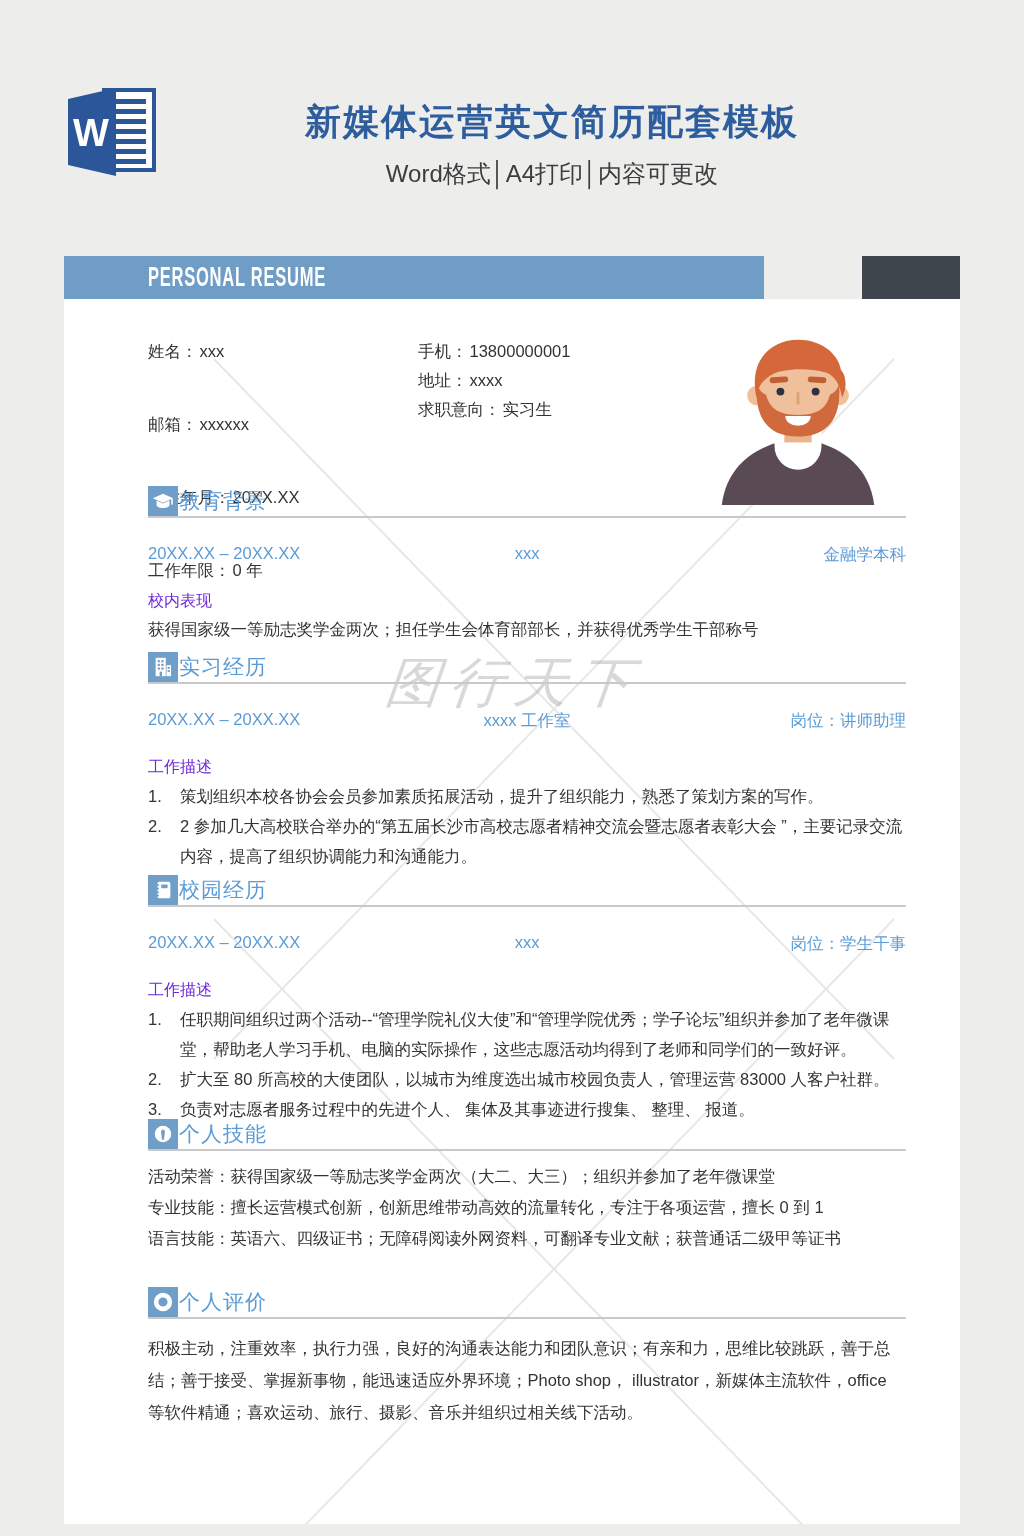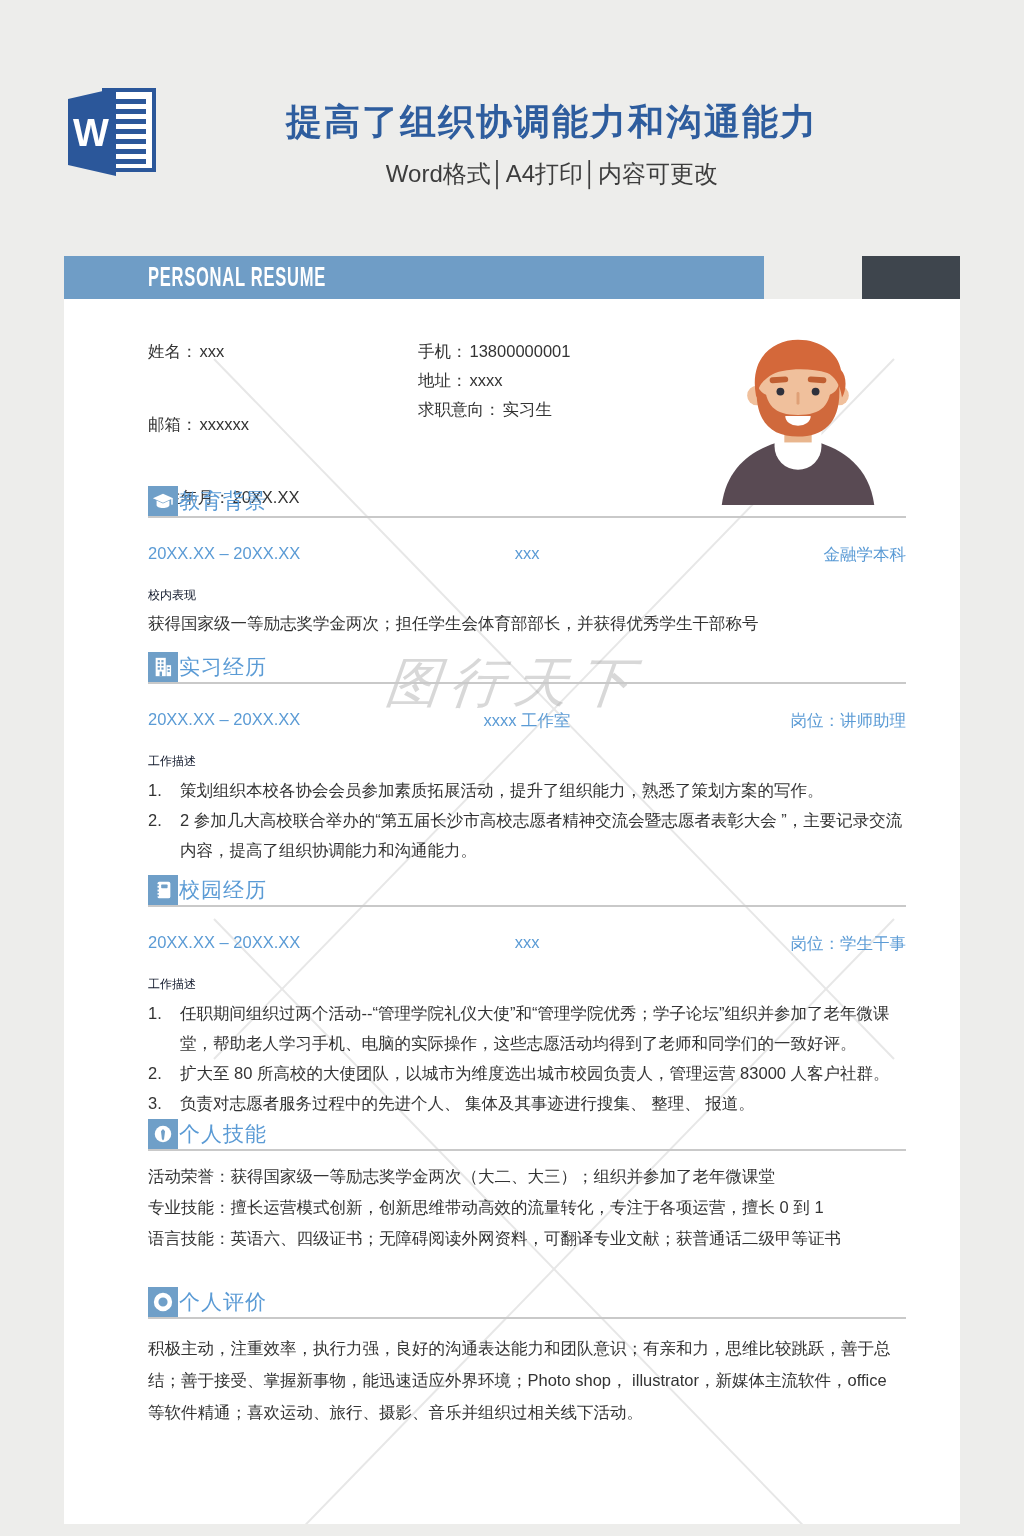--- a/index.html
+++ b/index.html
@@ -43,21 +43,21 @@
   .section { position:absolute; left:84px; width:758px; }
   .sec-head { display:flex; align-items:center; gap:1px; 
               border-bottom:2px solid #c9c9c9; }
   .sec-icon { width:30px; height:30px; background:#6f9fc8; flex:0 0 30px;
               display:flex; align-items:center; justify-content:center; }
   .sec-title { font-size:21px; color:#5b9bd5; letter-spacing:1px; }
   .meta-row { display:flex; margin-top:26px; font-size:16.5px; color:#5b9bd5; }
   .meta-row .m-left  { flex:1.2; text-align:left; }
   .meta-row .m-center{ flex:1;   text-align:center; }
   .meta-row .m-right { flex:1.2; text-align:right; }
-  .sub-heading { margin-top:15px; font-size:12px; color:#0f172a; line-height:28px; }
+  .sub-heading { margin-top:21px; font-size:16px; color:#6d28d9; line-height:28px; }
   .body-line { font-size:16.5px; color:#333333; line-height:28px; }
   .num-item { display:flex; font-size:16.5px; color:#333333; line-height:30px; }
   .num-item .num { width:32px; flex:0 0 32px; }
   .num-item .txt { flex:1; }
   .skill-line { font-size:16.5px; color:#333333; line-height:30px; margin-top:1px; }
   .para { margin-top:13px; font-size:16.5px; color:#333333; line-height:32px; }
 
   .s-edu   { top:187px; }
   .s-intern{ top:353px; }
   .s-campus{ top:576px; }
@@ -76,21 +76,21 @@
       <rect x="52" y="27" width="34" height="5"></rect>
       <rect x="52" y="37" width="34" height="5"></rect>
       <rect x="52" y="47" width="34" height="5"></rect>
       <rect x="52" y="57" width="34" height="5"></rect>
       <rect x="52" y="67" width="34" height="5"></rect>
       <rect x="52" y="77" width="34" height="5"></rect>
     </g>
     <polygon points="8,17 56,6 56,94 8,83" fill="#2b579a"></polygon>
     <text x="31" y="64" text-anchor="middle" font-size="38" font-weight="bold" font-family="Liberation Sans, sans-serif" fill="#ffffff">W</text>
   </svg>
-  <div class="hdr-title">提高了组织协调能力和沟通能力</div>
+  <div class="hdr-title">新媒体运营英文简历配套模板</div>
   <div class="hdr-sub">Word格式│A4打印│内容可更改</div>
 
   <div class="banner">
     <span class="banner-label">PERSONAL RESUME</span>
   </div>
   <div class="dark-block"></div>
 
   <div class="page">
 
     <svg class="wm-lines" width="896" height="1225" viewBox="0 0 896 1225">
@@ -101,20 +101,21 @@
         <line x1="830" y1="620" x2="150" y2="1320"></line>
       </g>
     </svg>
     <div class="wm-text">图行天下</div>
 
     <div class="profile">
       <div class="pcol left">
         <div class="prow"><span>姓名：</span><span class="val">xxx</span></div>
         <div class="prow"><span>邮箱：</span><span class="val">xxxxxx</span></div>
         <div class="prow"><span>出生年月：</span><span class="val">20XX.XX</span></div>
+        <div class="prow"><span>工作年限：</span><span class="val">0 年</span></div>
       </div>
       <div class="pcol right">
         <div class="prow"><span>手机：</span><span class="val">13800000001</span></div>
         <div class="prow"><span>地址：</span><span class="val">xxxx</span></div>
         <div class="prow"><span>求职意向：</span><span class="val">实习生</span></div>
       </div>
     </div>
 
     <svg class="avatar" viewBox="0 0 200 178">
       <path d="M22,178 C27,139 54,121 82,113 L118,113 C146,121 173,139 178,178 Z" fill="#594a53"></path>

